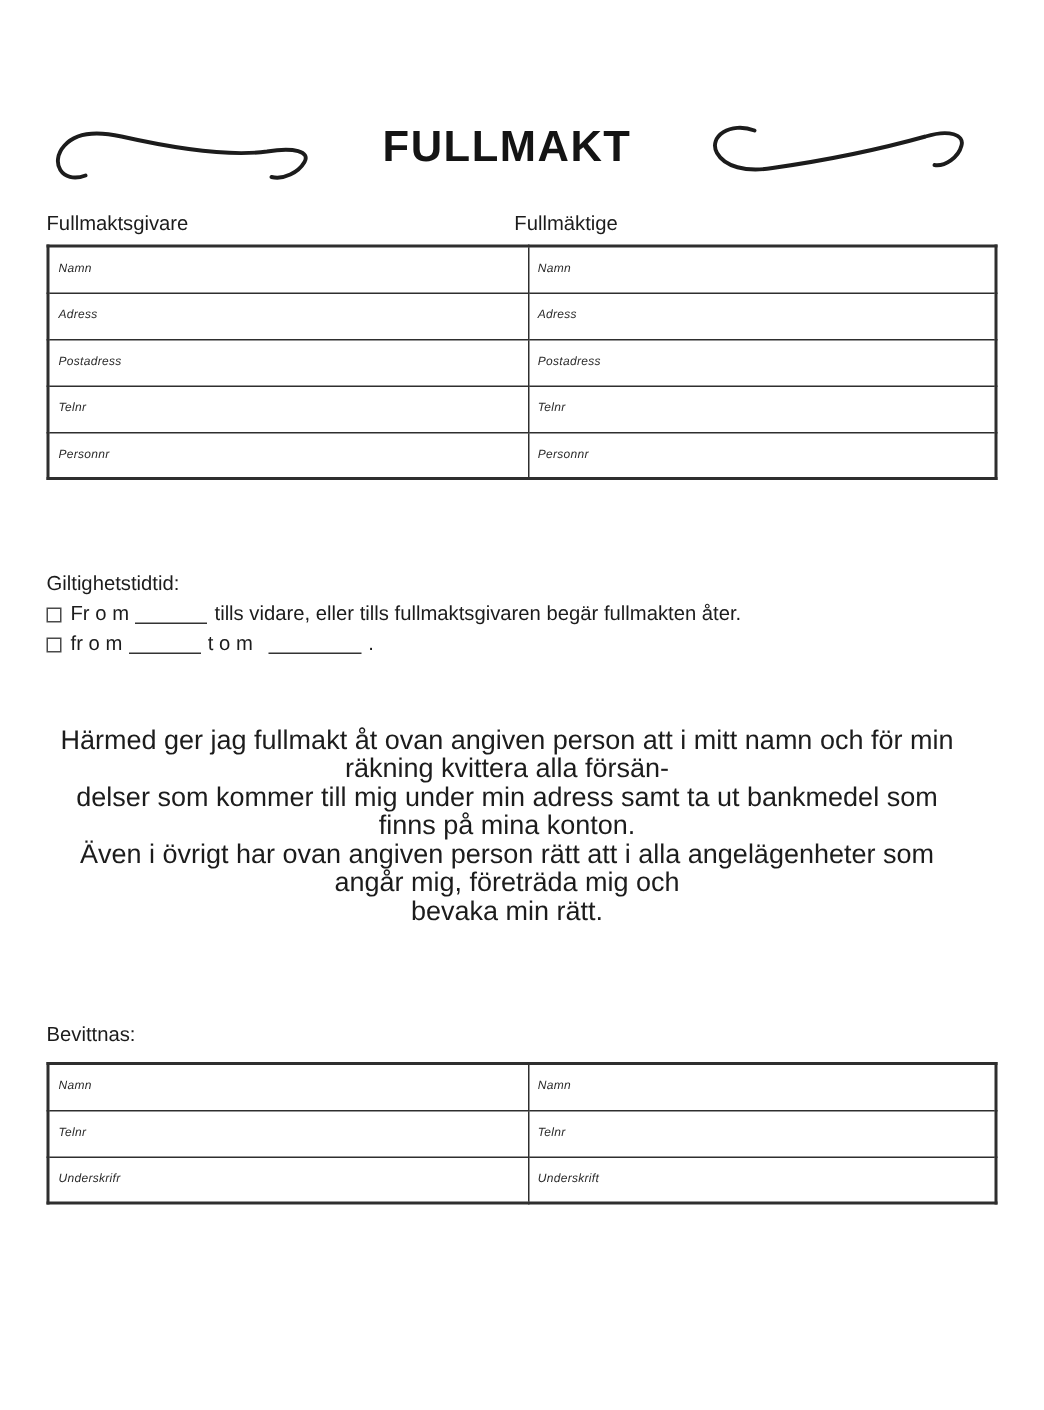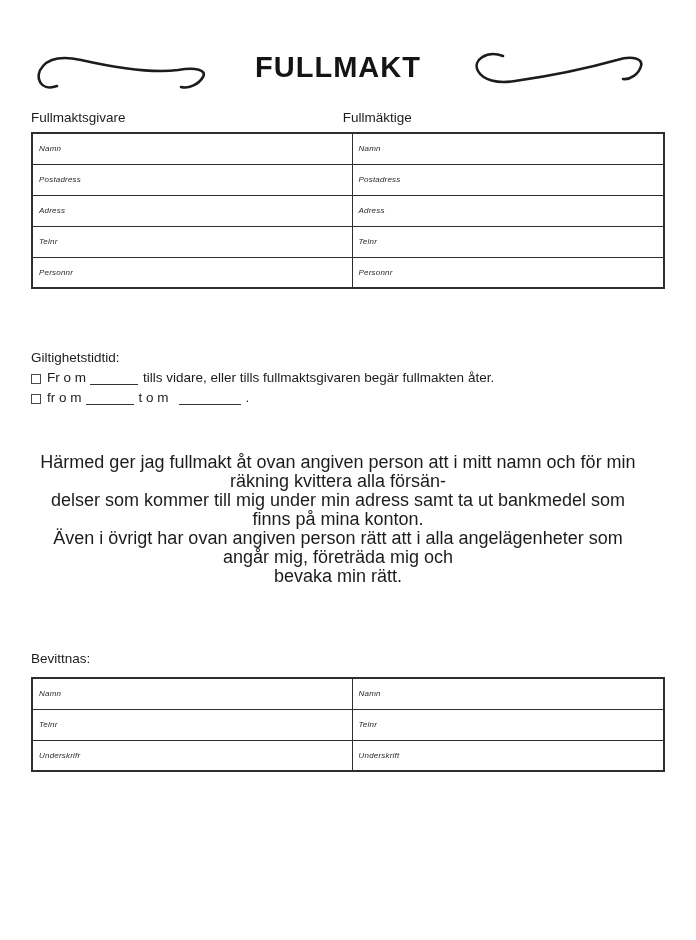--- a/index.html
+++ b/index.html
@@ -4,21 +4,21 @@
 <style>
   * { margin: 0; padding: 0; box-sizing: border-box; }
   html, body { background: #ffffff; }
   body {
     width: 696px; height: 940px;
     font-family: "Liberation Sans", "DejaVu Sans", sans-serif;
     color: #1c1c1c;
     position: relative;
     overflow: hidden;
   }
-  .page { padding: 14px 51px 0 31px; }
+  .page { padding: 14px 51px 0 31px; margin-top: 31px; }
 
   
   .header {
     display: flex; align-items: center; justify-content: space-between;
     margin-top: 28px; height: 50px;
   }
   .flourish { width: 178px; height: 48px; flex: 0 0 auto; }
   .flourish svg { display: block; width: 178px; height: 48px; }
   .doc-title {
     font-size: 29px; font-weight: bold; letter-spacing: 1px;
@@ -108,26 +108,26 @@
     <div class="col-right">Fullmäktige</div>
   </div>
 
   <table class="form-table">
     <tbody>
       <tr>
         <td class="c-left"><span class="cell-label">Namn</span></td>
         <td class="c-right"><span class="cell-label">Namn</span></td>
       </tr>
       <tr>
+        <td class="c-left"><span class="cell-label">Adress</span></td>
+        <td class="c-right"><span class="cell-label">Adress</span></td>
+      </tr>
+      <tr>
         <td class="c-left"><span class="cell-label">Postadress</span></td>
         <td class="c-right"><span class="cell-label">Postadress</span></td>
-      </tr>
-      <tr>
-        <td class="c-left"><span class="cell-label">Adress</span></td>
-        <td class="c-right"><span class="cell-label">Adress</span></td>
       </tr>
       <tr>
         <td class="c-left"><span class="cell-label">Telnr</span></td>
         <td class="c-right"><span class="cell-label">Telnr</span></td>
       </tr>
       <tr>
         <td class="c-left"><span class="cell-label">Personnr</span></td>
         <td class="c-right"><span class="cell-label">Personnr</span></td>
       </tr>
     </tbody>

